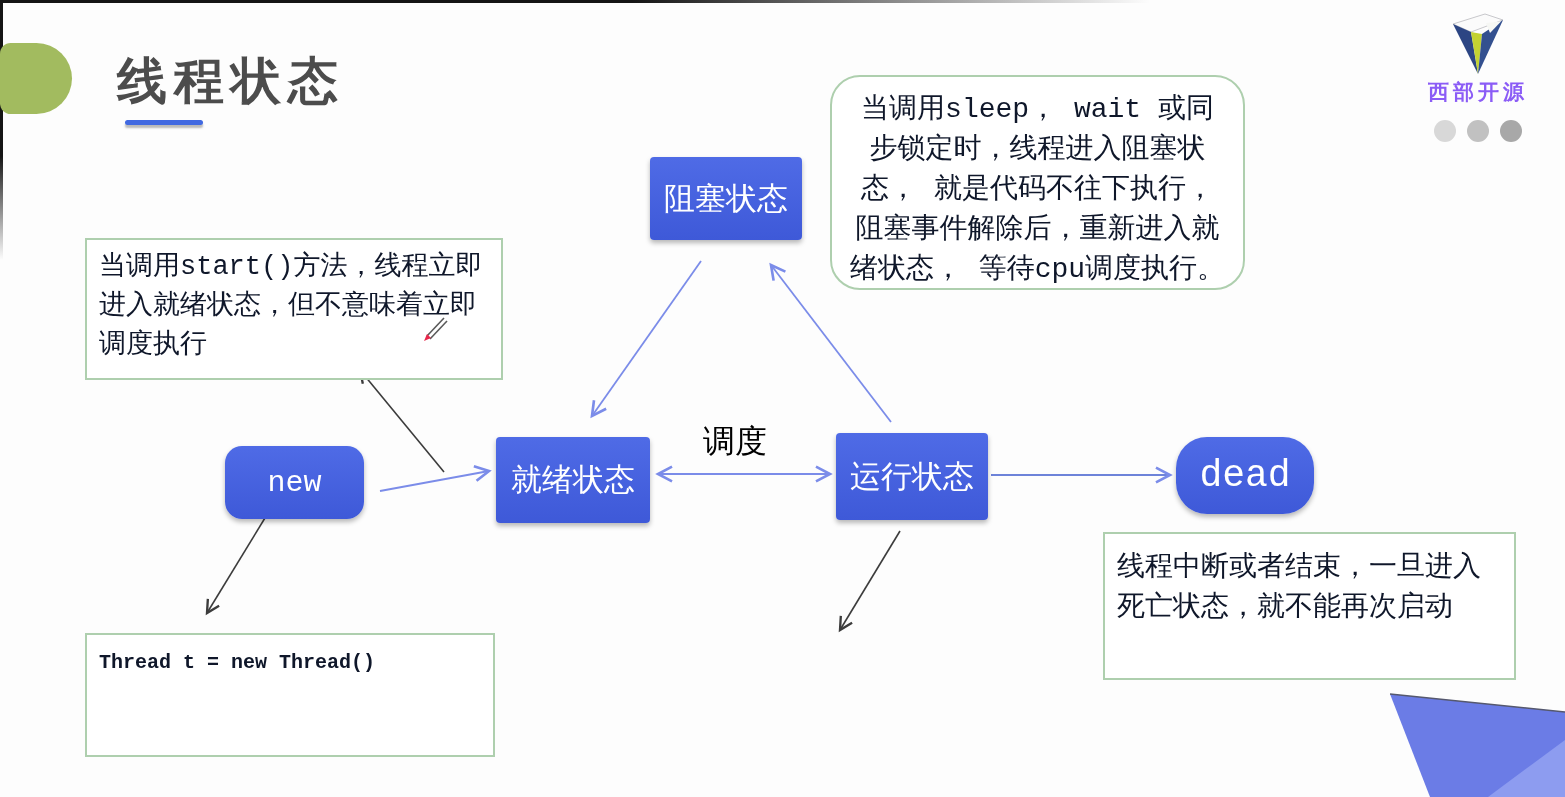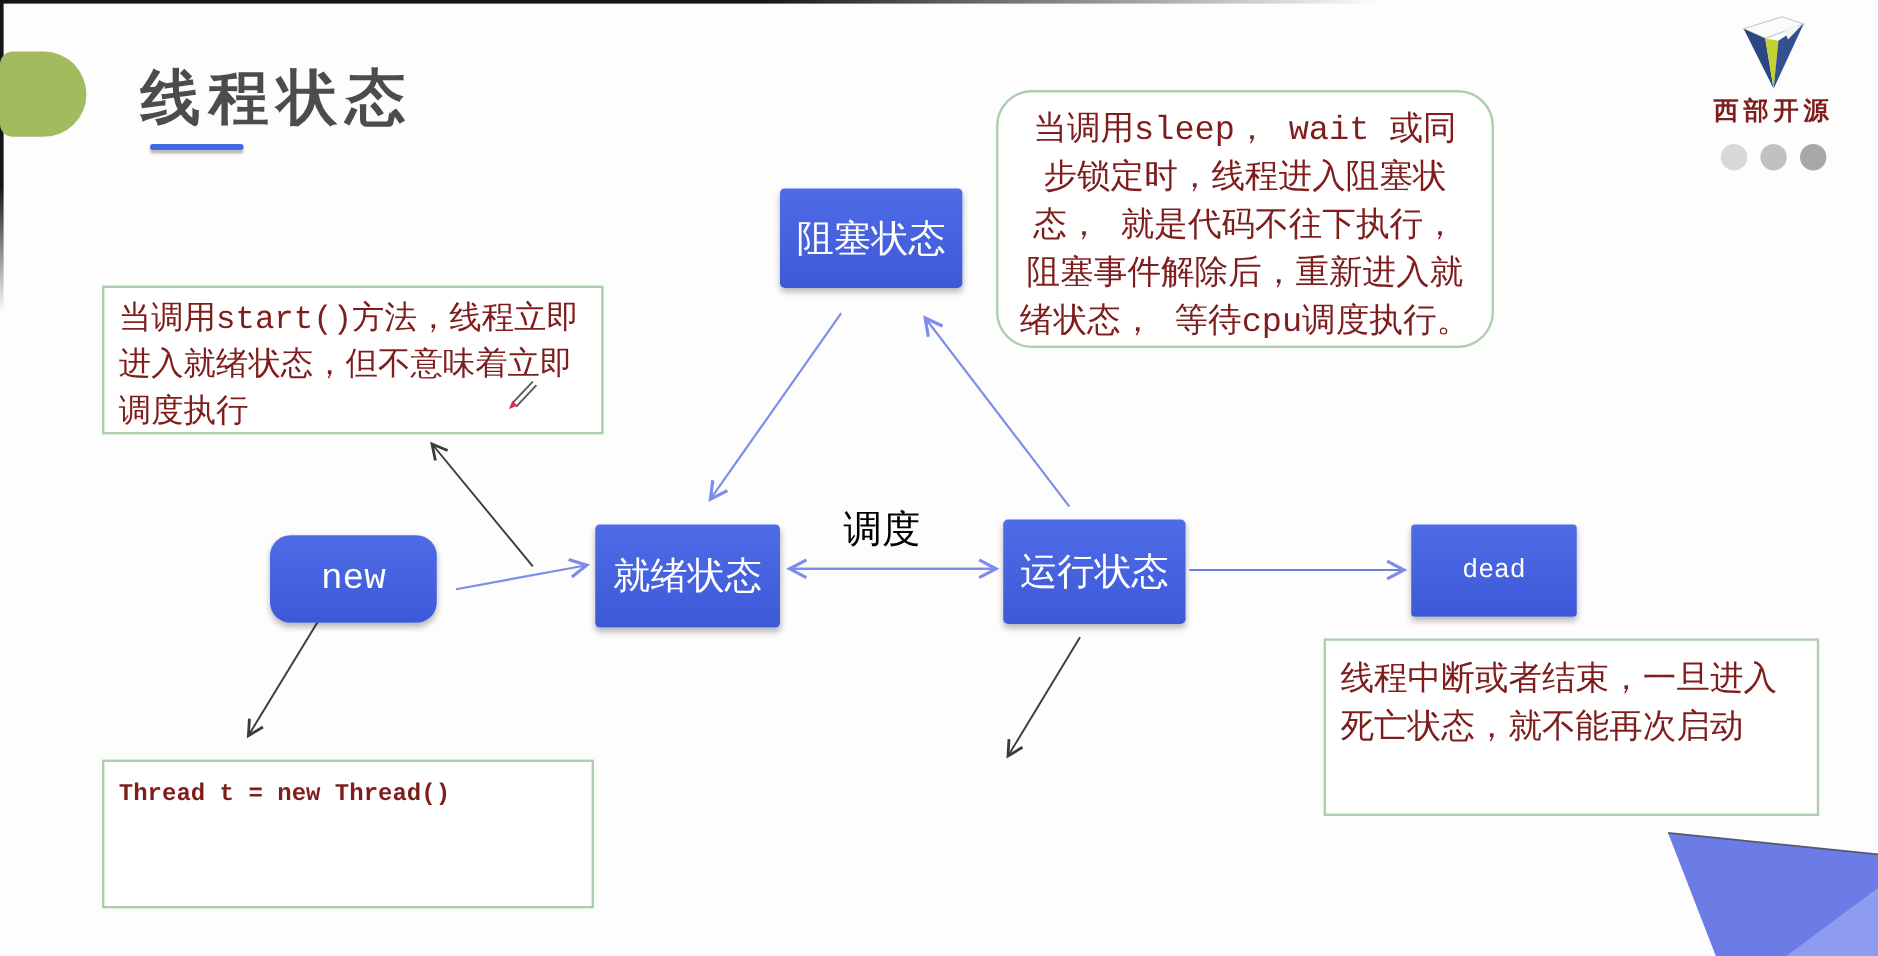--- a/index.html
+++ b/index.html
@@ -19,43 +19,43 @@
   .title-accent{position:absolute;left:0;top:43px;width:72px;height:71px;
     background:#a2bb5f;border-radius:12px 40px 40px 12px;}
   .page-title{position:absolute;left:117px;top:48px;margin:0;
     font-size:50px;font-weight:800;letter-spacing:7px;color:#4c4c4c;}
   .title-underline{position:absolute;left:125px;top:120px;width:78px;height:5px;
     background:#4169e1;border-radius:3px;box-shadow:0 3px 2px rgba(130,130,130,.55);}
 
   
   .brand{position:absolute;right:12px;top:12px;width:150px;text-align:center;}
   .brand-icon{display:block;margin:0 auto;}
-  .brand-name{margin-top:2px;font-size:21px;font-weight:700;letter-spacing:4px;color:#7f1d1d;}
+  .brand-name{margin-top:2px;font-size:21px;font-weight:700;letter-spacing:4px;color:#8b5cf6;}
   .brand-dots{margin-top:14px;display:flex;justify-content:center;gap:11px;}
   .brand-dots span{width:22px;height:22px;border-radius:50%;display:inline-block;}
   .dot1{background:#d8d8d8;}.dot2{background:#c1c1c1;}.dot3{background:#a8a8a8;}
 
   
   .arrows{position:absolute;left:0;top:0;z-index:1;}
 
   
   .node{position:absolute;z-index:2;display:flex;align-items:center;justify-content:center;
     background:linear-gradient(180deg,#4f6be6 0%,#3e59d8 100%);
     color:#fff;box-shadow:0 3px 5px rgba(0,0,0,.28);}
   .node-blocked{left:650px;top:157px;width:152px;height:83px;font-size:31px;border-radius:4px;}
   .node-ready  {left:496px;top:437px;width:154px;height:86px;font-size:31px;border-radius:4px;}
   .node-running{left:836px;top:433px;width:152px;height:87px;font-size:31px;border-radius:4px;}
   .node-new    {left:225px;top:446px;width:139px;height:73px;font-size:30px;border-radius:17px;}
-  .node-dead   {left:1176px;top:437px;width:138px;height:77px;font-size:22px;border-radius:3px;}
+  .node-dead   {left:1176px;top:437px;width:138px;height:77px;font-size:38px;border-radius:31px;}
 
   
   .note{position:absolute;z-index:2;box-sizing:border-box;background:#fff;
-    border:2px solid #aecfae;font-size:27px;line-height:39px;color:#7f1d1d;
+    border:2px solid #aecfae;font-size:27px;line-height:39px;color:#0f172a;
     padding:8px 12px;}
-  .note-start  {left:85px; top:238px;width:418px;height:124px;}
+  .note-start  {left:85px; top:238px;width:418px;height:142px;}
   .note-thread {left:85px; top:633px;width:410px;height:124px;}
   .note-running{left:650px;top:633px;width:410px;height:119px;padding-top:16px;}
   .note-dead   {left:1103px;top:532px;width:413px;height:148px;padding-top:14px;line-height:40px;font-size:28px;}
   .note-sleep  {left:830px;top:75px;width:415px;height:215px;border-radius:30px;
     text-align:center;padding:13px 16px;font-size:28px;line-height:40px;}
   .code-line{font-weight:800;font-size:20px;display:block;}
 
   .schedule-label{position:absolute;left:703px;top:420px;z-index:2;
     font-size:32px;font-weight:500;color:#000000;}
 

